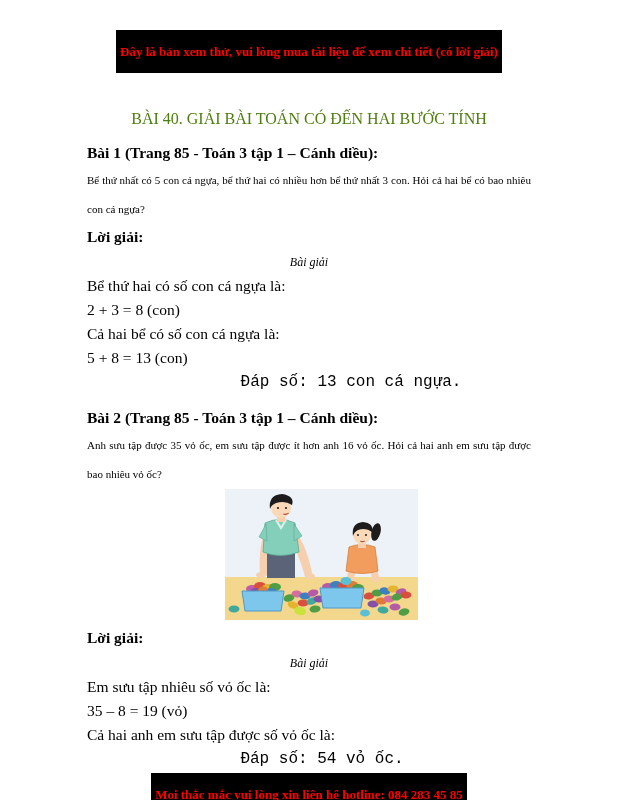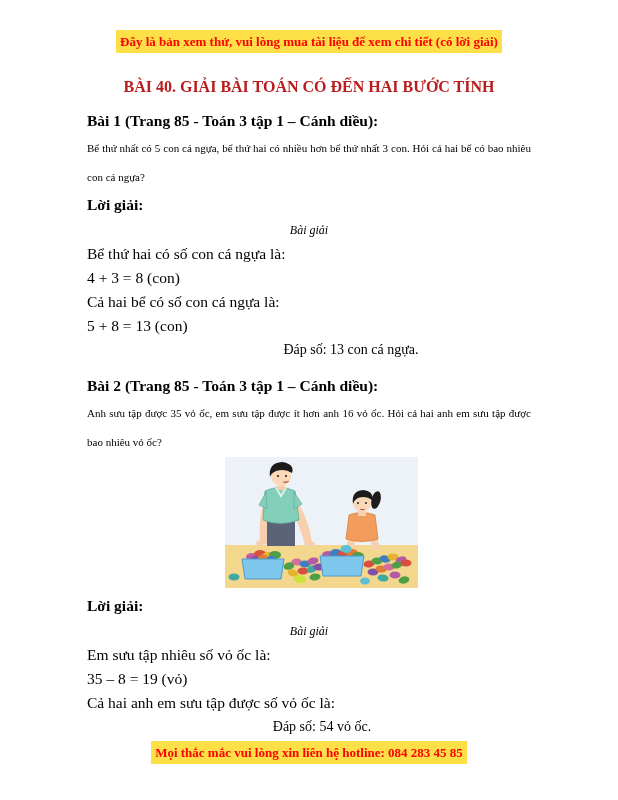--- a/index.html
+++ b/index.html
@@ -10,51 +10,51 @@
     background: #ffffff;
     font-family: "Liberation Serif", "DejaVu Serif", serif;
     color: #000000;
     overflow: hidden;
     margin: 0 auto;
   }
   .banner-wrap { text-align: center; }
   .banner-top-wrap { padding-top: 30px; }
   .banner {
     display: inline-block;
-    background: #fde047;
+    background: #000000;
     color: #ff0000;
     font-weight: bold;
     font-size: 13px;
     line-height: 17px;
-    padding: 3px 4px;
+    padding: 13px 4px;
   }
   .page-title {
-    margin-top: 24px;
+    margin-top: 36px;
     text-align: center;
-    color: #b91c1c;
-    font-weight: bold;
+    color: #4d7c0f;
+    font-weight: normal;
     font-size: 16px;
     line-height: 20px;
   }
   .content { width: 444px; margin: 0 auto; }
   .heading {
     margin-top: 11px;
     font-weight: bold;
     font-size: 15.5px;
     line-height: 26px;
   }
   .body-text {
     font-size: 11px;
     line-height: 29px;
     text-align: justify;
   }
   .sol-label { font-weight: bold; font-size: 15.5px; line-height: 26px; }
   .sol-title { font-style: italic; text-align: center; font-size: 12px; line-height: 24px; }
   .sol-line  { text-align: left; font-size: 15.5px; line-height: 24px; }
-  .answer    { text-align: center; font-size: 14px; line-height: 24px; }
+  .answer    { text-align: center; font-size: 16px; line-height: 24px; font-family: Liberation Mono, monospace; }
   .answer-1  { padding-left: 84px; }
   .answer-2  { padding-left: 26px; }
   .figure-wrap { text-align: center; height: 136px; }
   .figure-wrap svg { position: relative; left: 12px; }
   .banner-bottom-wrap { margin-top: 2px; }
 </style>
 </head>
 <body>
 
 <div class="page">
@@ -65,21 +65,21 @@
 
   <div class="page-title">BÀI 40. GIẢI BÀI TOÁN CÓ ĐẾN HAI BƯỚC TÍNH</div>
 
   <div class="content">
 
     <div class="heading">Bài 1 (Trang 85 - Toán 3 tập 1 – Cánh diều):</div>
     <div class="body-text">Bể thứ nhất có 5 con cá ngựa, bể thứ hai có nhiều hơn bể thứ nhất 3 con. Hỏi cả hai bể có bao nhiêu con cá ngựa?</div>
     <div class="sol-label">Lời giải:</div>
     <div class="sol-title">Bài giải</div>
     <div class="sol-line">Bể thứ hai có số con cá ngựa là:</div>
-    <div class="sol-line">4 + 3 = 8 (con)</div>
+    <div class="sol-line">2 + 3 = 8 (con)</div>
     <div class="sol-line">Cả hai bể có số con cá ngựa là:</div>
     <div class="sol-line">5 + 8 = 13 (con)</div>
     <div class="answer answer-1">Đáp số: 13 con cá ngựa.</div>
 
     <div class="heading">Bài 2 (Trang 85 - Toán 3 tập 1 – Cánh diều):</div>
     <div class="body-text">Anh sưu tập được 35 vỏ ốc, em sưu tập được ít hơn anh 16 vỏ ốc. Hỏi cả hai anh em sưu tập được bao nhiêu vỏ ốc?</div>
 
     <div class="figure-wrap">
       <svg width="193" height="136" viewBox="0 0 193 136" role="img" aria-label="boy-and-girl-sorting-colorful-seashells-on-table">
 

